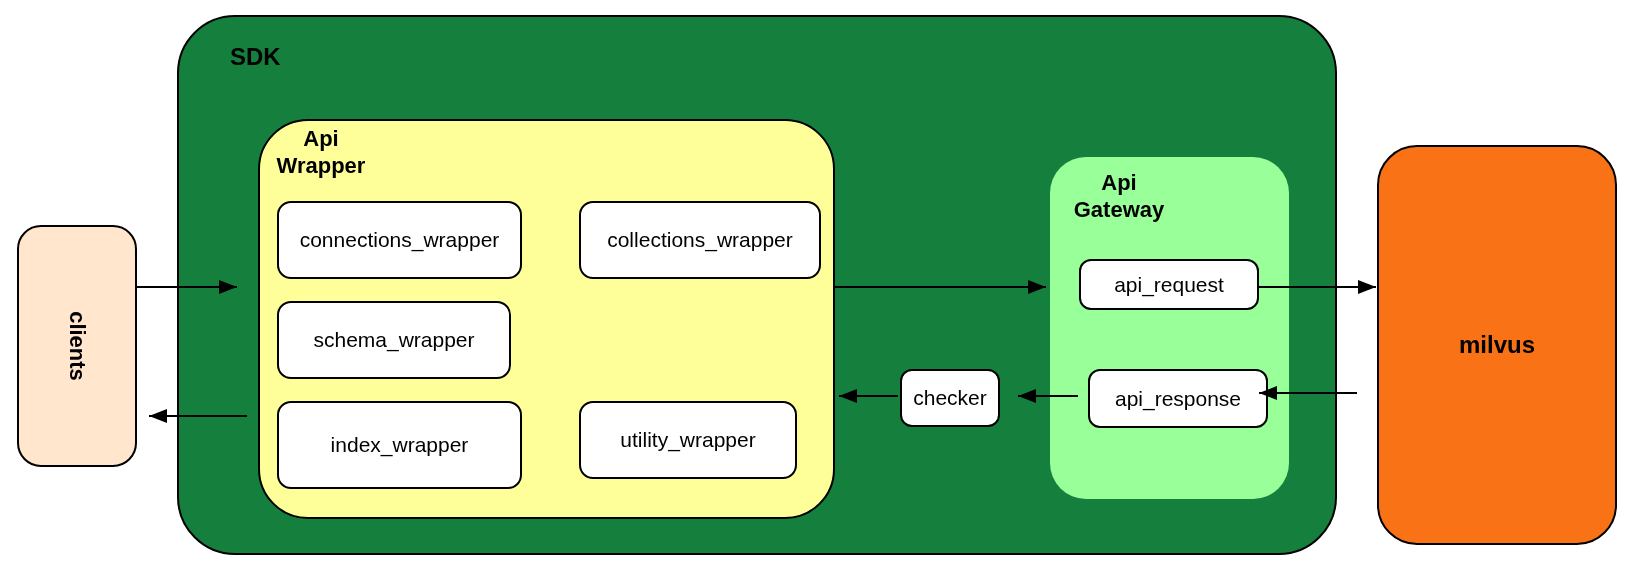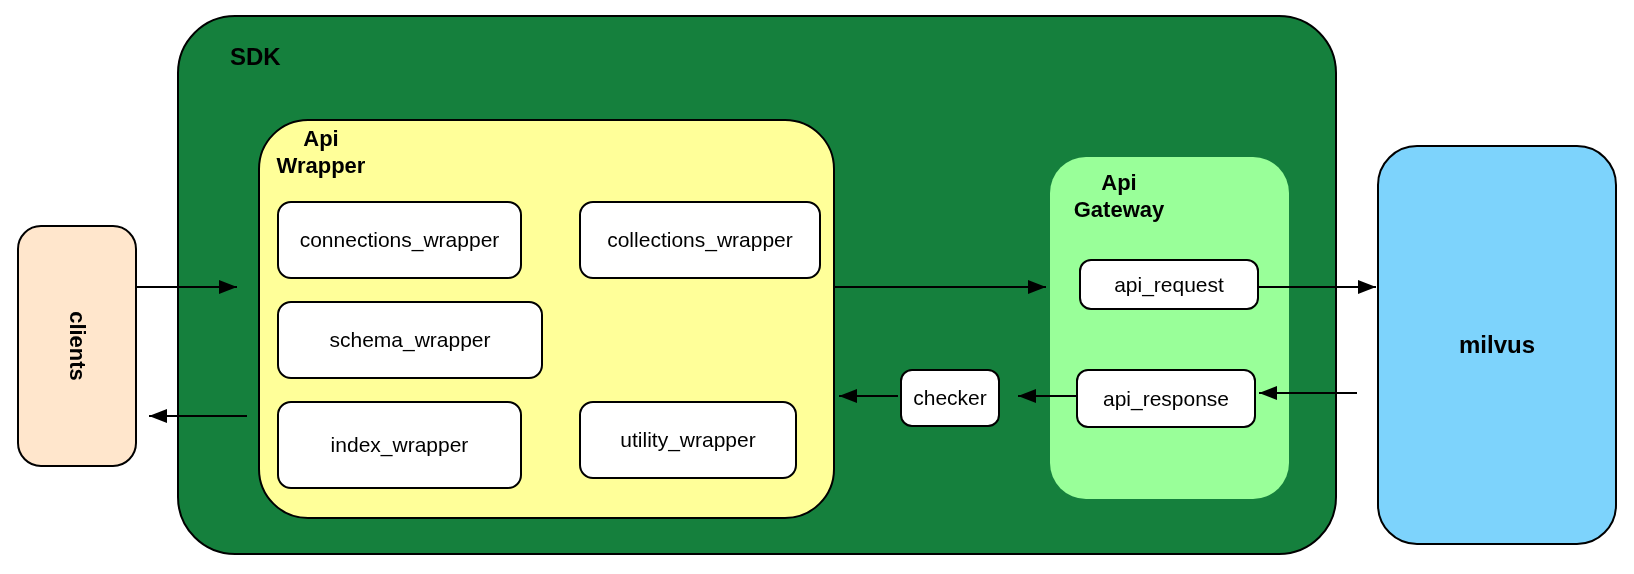--- a/index.html
+++ b/index.html
@@ -8,21 +8,21 @@
     position:relative; width:1634px; height:574px; background:#ffffff; overflow:hidden;
   }
   .abs { position:absolute; box-sizing:border-box; }
   .node {
     border:2px solid #000;
     display:flex; align-items:center; justify-content:center;
   }
   .sdk-box        { left:177px; top:15px;  width:1160px; height:540px; background:#15803d; border:2px solid #000; border-radius:58px; }
   .clients-box    { left:17px;  top:225px; width:120px;  height:242px; background:#FFE6CC; border-radius:24px; }
   .clients-label  { transform:rotate(90deg); font-weight:bold; font-size:22px; white-space:nowrap; }
-  .milvus-box     { left:1377px; top:145px; width:240px; height:400px; background:#7dd3fc; border-radius:40px; font-weight:bold; font-size:24px; }
+  .milvus-box     { left:1377px; top:145px; width:240px; height:400px; background:#f97316; border-radius:40px; font-weight:bold; font-size:24px; }
   .wrapper-box    { left:79px;  top:102px; width:577px;  height:400px; background:#FFFF99; border:2px solid #000; border-radius:50px; }
   .gateway-box    { left:871px; top:140px; width:239px;  height:342px; background:#99FF99; border:none; border-radius:36px; }
   .group-label    { font-weight:bold; font-size:22px; line-height:27px; text-align:center; }
   .sdk-label      { left:51px; top:27px; font-weight:bold; font-size:24px; line-height:26px; }
   .apiwrap-label  { left:1px;  top:4px;  width:120px; }
   .gateway-label  { left:9px;  top:12px; width:120px; }
   .leaf {
     background:#ffffff; border:2px solid #000; border-radius:14px;
     font-size:21px; text-align:center;
   }
@@ -47,21 +47,21 @@
         <div>Api</div>
         <div>Wrapper</div>
       </div>
 
       <div class="abs node leaf" style="left:17px;  top:80px;  width:245px; height:78px;">
         <span>connections_wrapper</span>
       </div>
       <div class="abs node leaf" style="left:319px; top:80px;  width:242px; height:78px;">
         <span>collections_wrapper</span>
       </div>
-      <div class="abs node leaf" style="left:17px;  top:180px; width:266px; height:78px;">
+      <div class="abs node leaf" style="left:17px;  top:180px; width:234px; height:78px;">
         <span>schema_wrapper</span>
       </div>
       <div class="abs node leaf" style="left:17px;  top:280px; width:245px; height:88px;">
         <span>index_wrapper</span>
       </div>
       <div class="abs node leaf" style="left:319px; top:280px; width:218px; height:78px;">
         <span>utility_wrapper</span>
       </div>
     </div>
 
@@ -70,21 +70,21 @@
     </div>
 
     <div class="abs gateway-box">
       <div class="abs group-label gateway-label">
         <div>Api</div>
         <div>Gateway</div>
       </div>
       <div class="abs node leaf small" style="left:29px; top:102px; width:180px; height:51px;">
         <span>api_request</span>
       </div>
-      <div class="abs node leaf small" style="left:26px; top:212px; width:180px; height:59px;">
+      <div class="abs node leaf small" style="left:38px; top:212px; width:180px; height:59px;">
         <span>api_response</span>
       </div>
     </div>
   </div>
 
   <div class="abs node milvus-box">
     <span>milvus</span>
   </div>
 
   <svg id="edges" width="1634" height="574" viewBox="0 0 1634 574">

